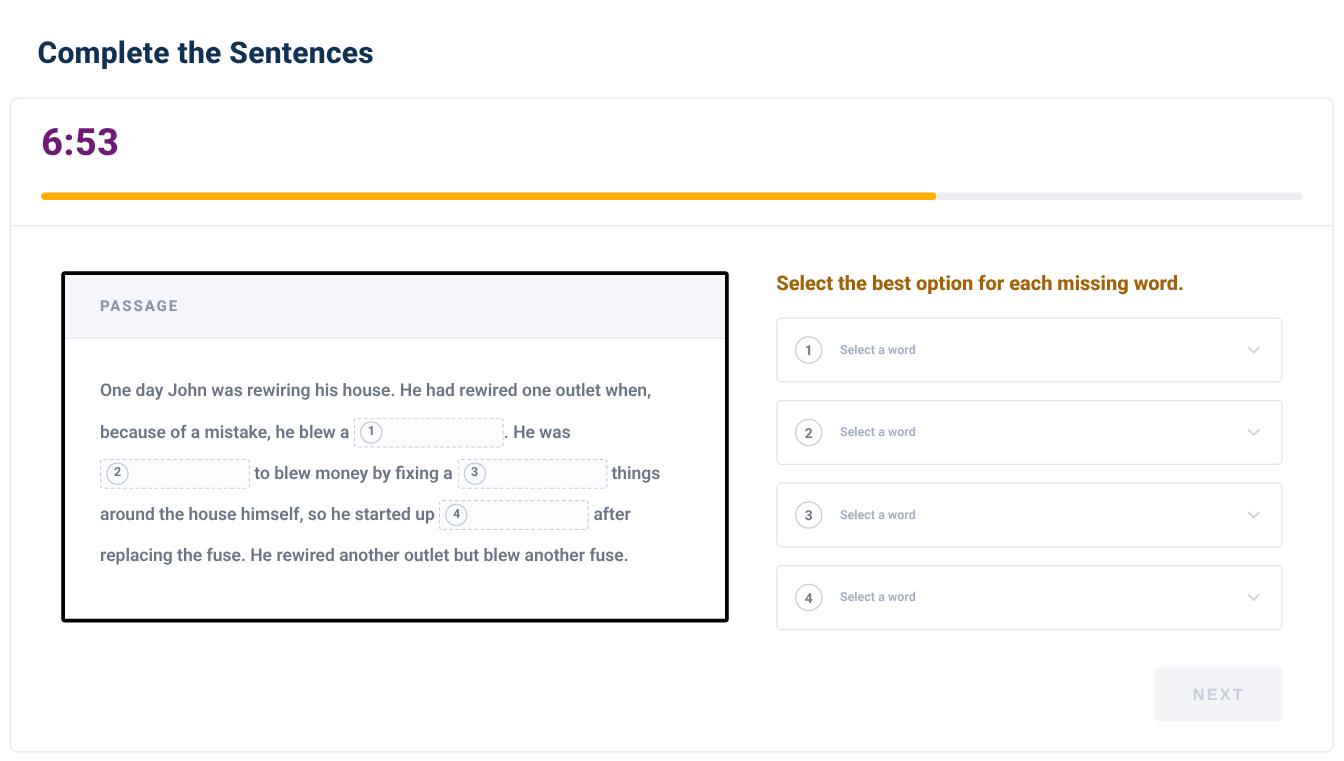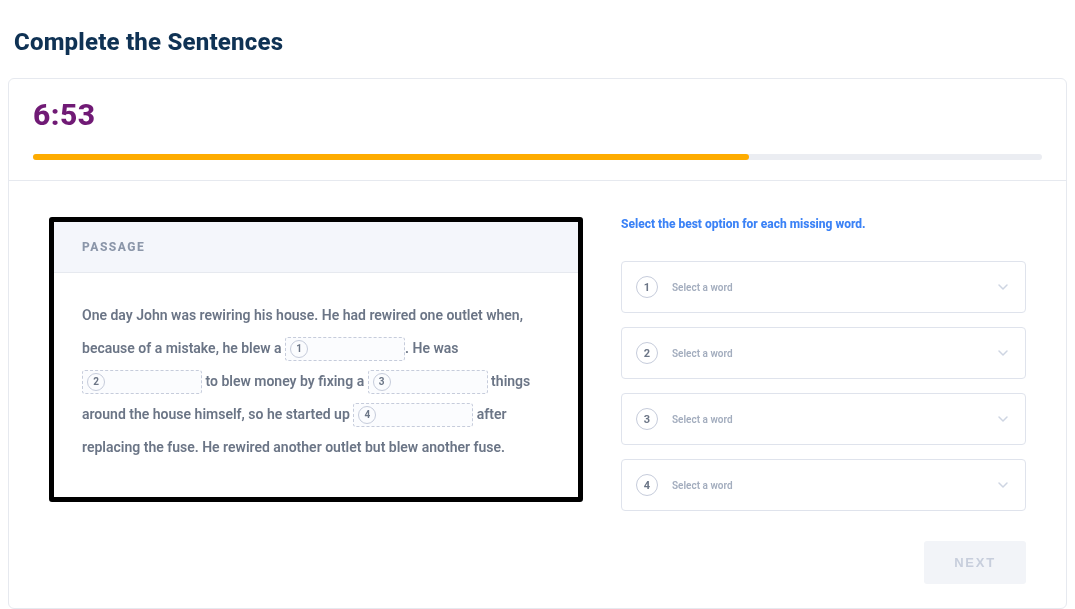--- a/index.html
+++ b/index.html
@@ -1,34 +1,34 @@
 <!DOCTYPE html>
 <html><head>
 <meta charset="utf-8">
 <style>
   * { box-sizing: border-box; margin: 0; padding: 0; }
   html, body { font-family: -apple-system, BlinkMacSystemFont, "Segoe UI", Roboto, Helvetica, Arial, sans-serif; background: #fff; color: #0f2a46; }
   .page { width: 1075px; min-height: 609px; padding: 12px 8px 8px 8px; }
-  .page-title { font-size: 24px; font-weight: 800; color: #0f3254; margin: 16px 0 22px 6px; letter-spacing: 0.2px; }
+  .page-title { font-size: 24px; font-weight: 800; color: #0f3254; margin: 16px 0 22px 22px; letter-spacing: 0.2px; }
   .card { border: 1px solid #e6e9ef; border-radius: 6px; }
   .timer-row { display: flex; align-items: center; gap: 14px; padding: 18px 24px 8px 24px; }
   .timer { font-size: 30px; font-weight: 800; color: #701a75; letter-spacing: 0.5px; }
   .timer-badge { background: #f3f5fa; color: #6c7b93; font-size: 12px; font-weight: 600; padding: 6px 10px; border-radius: 2px; }
   .progress-wrap { padding: 14px 24px 20px 24px; border-bottom: 1px solid #e6e9ef; }
   .progress-track { height: 6px; background: #ebedf2; border-radius: 4px; width: 100%; position: relative; }
   .progress-fill { height: 100%; background: #feac00; border-radius: 4px; }
   .body-row { display: flex; gap: 38px; padding: 36px 40px 24px 40px; align-items: flex-start; }
-  .passage-card { flex: 0 0 534px; border: 5px solid #000000; border-radius: 3px; background: #fff; }
+  .passage-card { flex: 0 0 534px; border: 3px solid #000000; border-radius: 3px; background: #fff; }
   .passage-header { background: #f4f6fb; padding: 18px 28px; font-size: 12px; font-weight: 800; letter-spacing: 1.5px; color: #8b96a9; border-bottom: 1px solid #e6e9ef; }
   .passage-body { padding: 26px 28px 34px 28px; color: #6b7586; font-size: 14px; font-weight: 600; line-height: 2.35; }
   .blank { display: inline-flex; align-items: center; border: 1px dashed #c6ccdb; border-radius: 3px; padding: 1px 4px; height: 24px; vertical-align: middle; background: #fbfcfe; }
   .blank-num { display: inline-flex; align-items: center; justify-content: center; width: 18px; height: 18px; border: 1px solid #c6ccdb; border-radius: 50%; font-size: 10px; color: #6b7586; font-weight: 700; }
   .blank-space { display: inline-block; width: 92px; height: 18px; }
   .right-col { flex: 1 1 auto; display: flex; flex-direction: column; gap: 18px; }
-  .instruction { font-size: 12px; font-weight: 800; color: #3b82f6; margin-bottom: 12px; }
+  .instruction { font-size: 16px; font-weight: 800; color: #a16207; margin-bottom: 0; }
   .select-row { display: flex; align-items: center; gap: 14px; border: 1px solid #dfe3ec; border-radius: 4px; padding: 14px 16px 14px 14px; cursor: pointer; user-select: none; background: #fff; }
   .sel-num { display: inline-flex; align-items: center; justify-content: center; width: 22px; height: 22px; border: 1px solid #c6ccdb; border-radius: 50%; font-size: 11px; color: #6b7586; font-weight: 700; }
   .sel-placeholder { color: #a3adbe; font-size: 10px; font-weight: 600; flex: 1; }
   .chev { color: #ced5e2; }
   .next-row { display: flex; justify-content: flex-end; margin-top: 12px; }
   .next-btn { background: #f2f4f8; color: #c7cedc; font-size: 13px; font-weight: 800; letter-spacing: 1.8px; padding: 14px 30px; border-radius: 3px; cursor: not-allowed; border: none; }
 </style>
 </head>
 <body>
 

